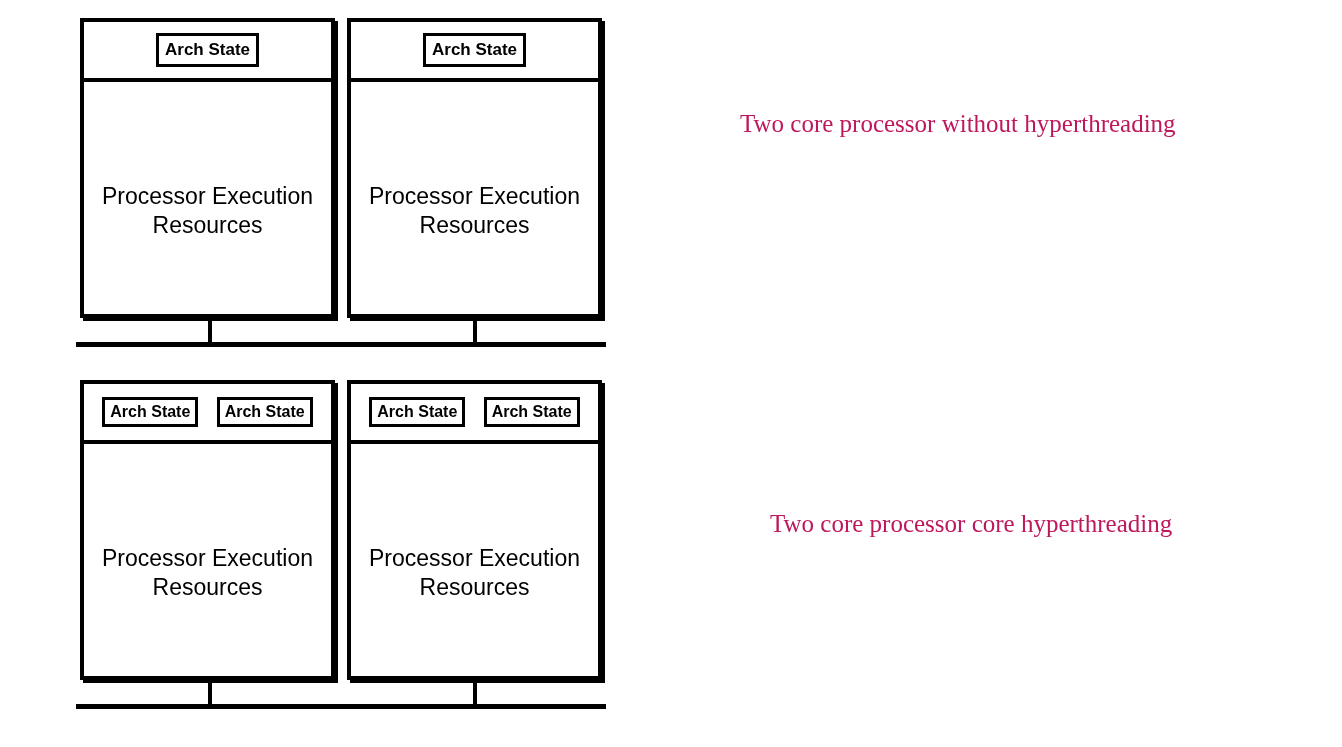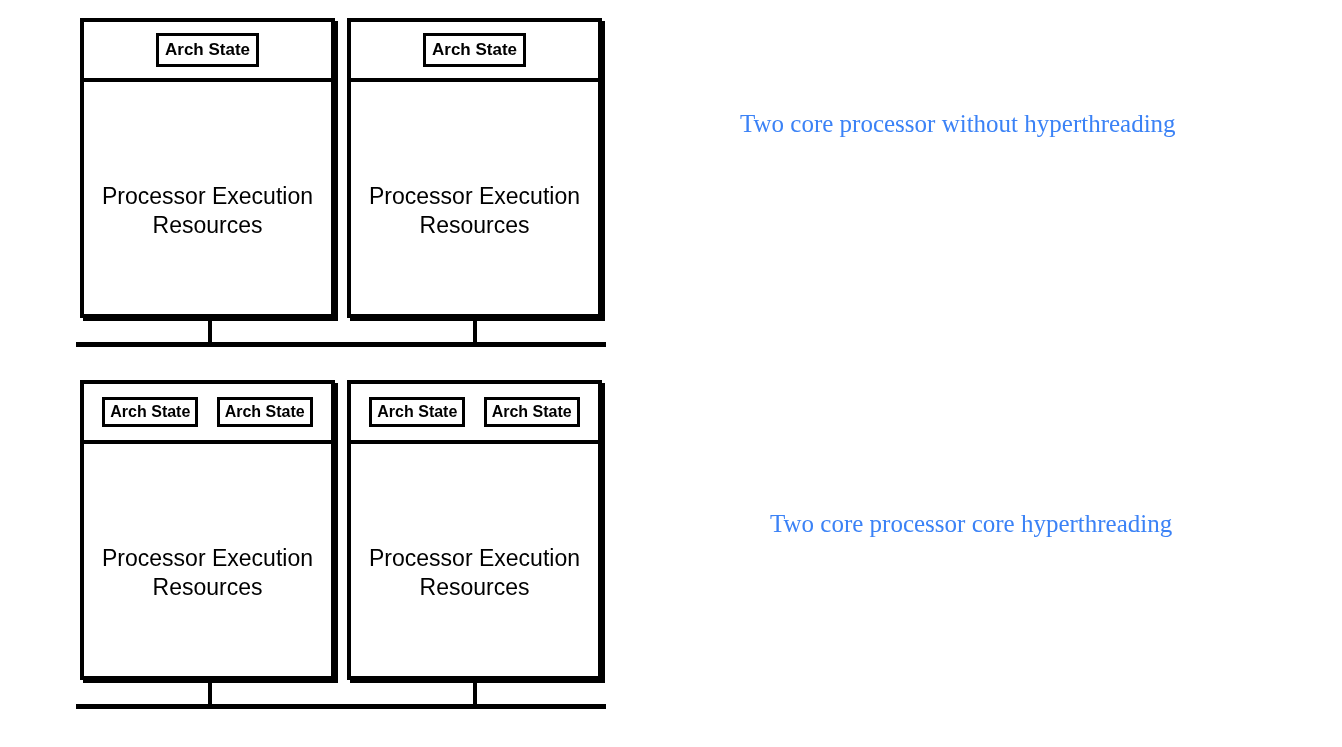--- a/index.html
+++ b/index.html
@@ -82,21 +82,21 @@
     position: absolute;
     top: 22px;
     left: -4px;
     right: -4px;
     height: 5px;
     background: #000;
   }
   .annotation {
     position: absolute;
     font-family: "Comic Sans MS", "Segoe Script", cursive;
-    color: #3b82f6;
+    color: #be185d;
     font-size: 25px;
     white-space: nowrap;
   }
 </style>
 </head>
 <body>
 
 <div class="diagram-row" style="top:18px;">
   <div class="processors">
     <div class="processor-box">

